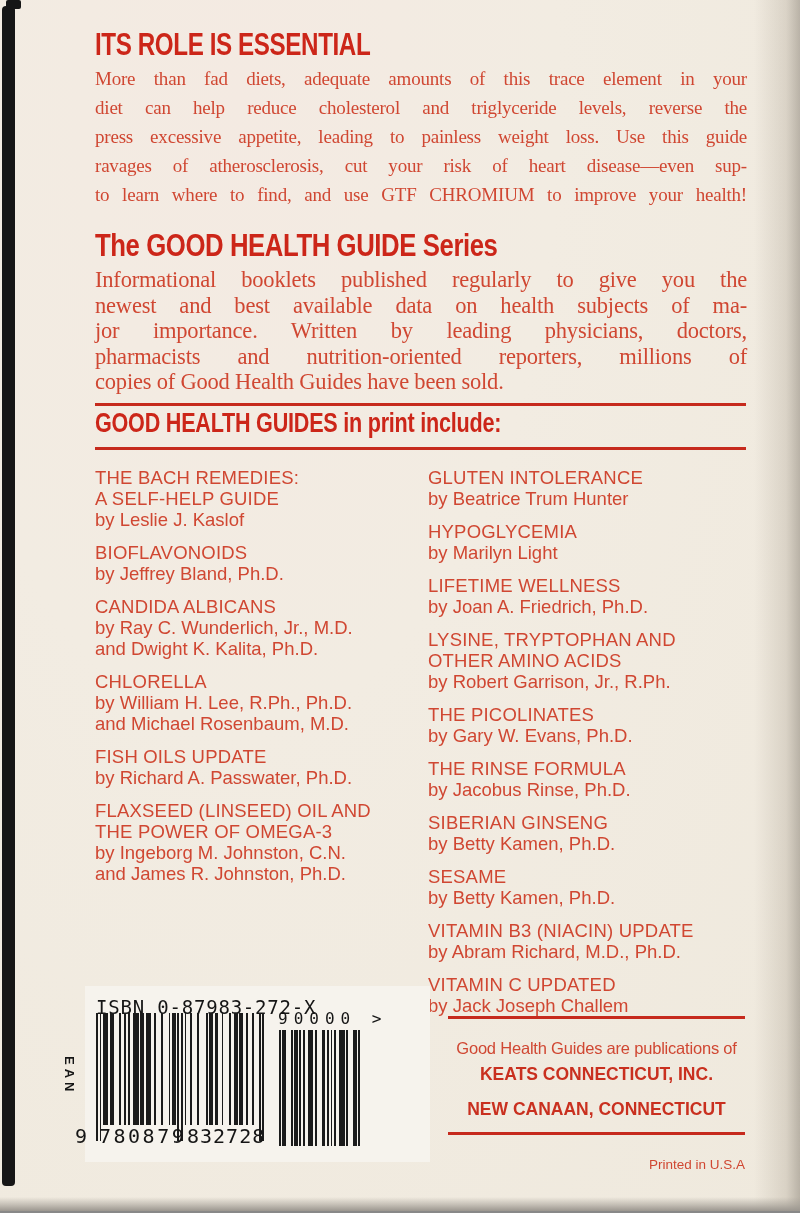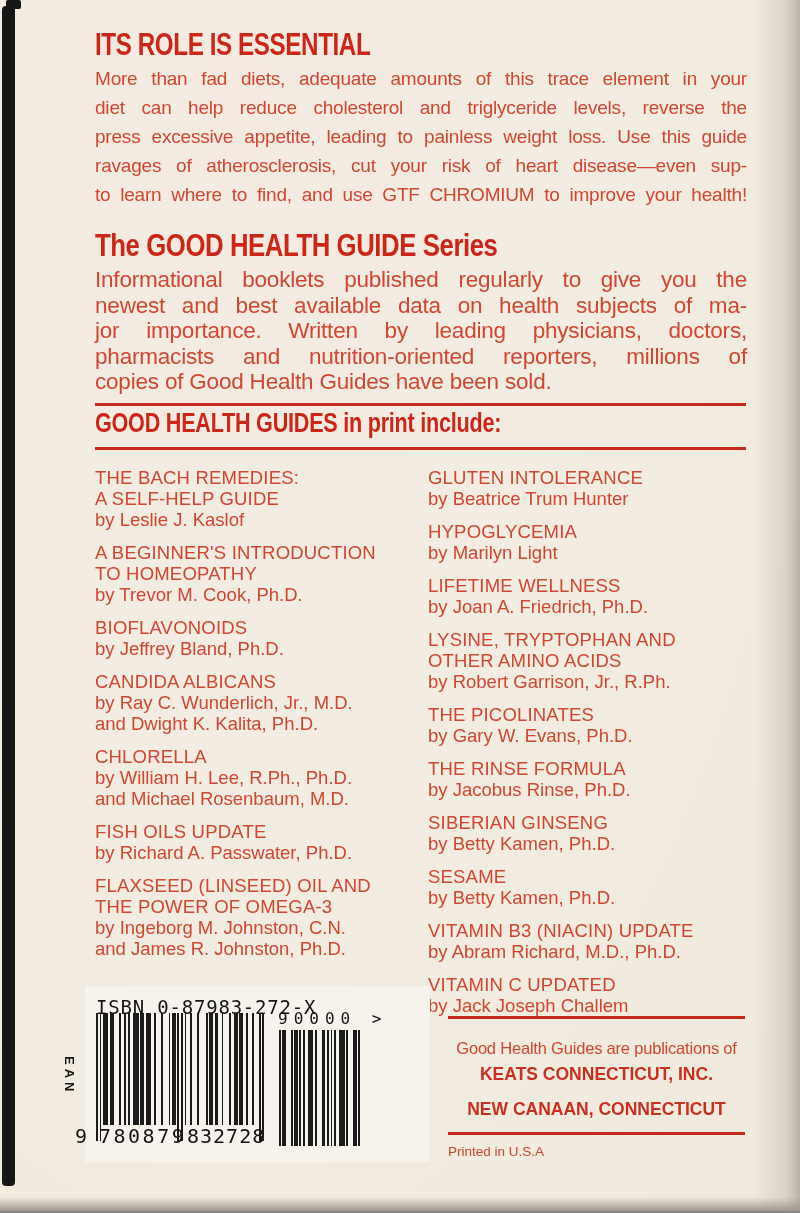--- a/index.html
+++ b/index.html
@@ -24,21 +24,21 @@
       letter-spacing:-0.5px;transform:scaleX(0.78);transform-origin:left top;white-space:nowrap;}
   .h2{position:absolute;left:95px;top:228px;margin:0;font-size:31px;font-weight:bold;color:var(--redH);
       letter-spacing:-0.5px;transform:scaleX(0.83);transform-origin:left top;white-space:nowrap;}
   .h3{position:absolute;left:95px;top:408px;margin:0;font-size:27px;font-weight:bold;color:var(--redH);
       letter-spacing:-0.3px;transform:scaleX(0.80);transform-origin:left top;white-space:nowrap;}
 
   
   .para{position:absolute;left:95px;width:652px;color:var(--redB);}
   #para1{top:64px;font-size:19px;line-height:29px;letter-spacing:-0.2px;}
   #para2{top:267px;font-size:22.5px;line-height:25.6px;letter-spacing:-0.2px;}
-  .pline{text-align:justify;text-align-last:justify;}
+  .pline{text-align:justify;text-align-last:justify;font-family:Liberation Serif, serif;}
   #para2 .pline:last-child{text-align-last:left;}
 
   .rule{position:absolute;left:95px;width:651px;height:3px;background:var(--rule);}
   #rule-top{top:403px;} #rule-bottom{top:447px;}
 
   
   .col{position:absolute;top:467px;color:var(--redB);font-size:18.5px;line-height:21px;}
   #col-left{left:95px;width:345px;}
   #col-right{left:428px;width:330px;}
   .entry{margin-bottom:12px;}
@@ -60,21 +60,21 @@
   .bc-ean{position:absolute;left:-29px;top:58px;width:44px;height:14px;transform:rotate(90deg);
     font-size:13px;font-weight:bold;letter-spacing:4px;color:#151515;}
 
   
   #publisher{position:absolute;left:448px;top:1016px;width:297px;color:var(--redB);}
   .pub-rule{height:3px;background:var(--rule);}
   .pub-line1{margin-top:20px;font-size:16.5px;text-align:center;white-space:nowrap;letter-spacing:-0.2px;}
   .pub-line2{margin-top:6px;font-size:17.5px;font-weight:bold;text-align:center;color:#c9301f;white-space:nowrap;}
   .pub-line3{margin-top:14px;font-size:17.5px;font-weight:bold;text-align:center;color:#c9301f;white-space:nowrap;}
   .pub-rule2{margin-top:12px;height:3px;background:var(--rule);}
-  .printed{margin-top:9px;font-size:13.5px;text-align:left;}
+  .printed{margin-top:22px;font-size:13.5px;text-align:right;}
 </style>
 </head>
 <body>
 
 <div class="page">
   <div class="edge-left"></div>
   <div class="edge-notch"></div>
   <div class="shadow-right"></div>
 
   <h1 class="h1">ITS ROLE IS ESSENTIAL</h1>
@@ -97,25 +97,20 @@
 
   <div class="rule" id="rule-top"></div>
   <h3 class="h3">GOOD HEALTH GUIDES in print include:</h3>
   <div class="rule" id="rule-bottom"></div>
 
   <div class="col" id="col-left">
       <div class="entry">
         <div class="t">THE BACH REMEDIES:</div>
         <div class="t">A SELF-HELP GUIDE</div>
         <div class="a">by Leslie J. Kaslof</div>
-      </div>
-      <div class="entry">
-        <div class="t">A BEGINNER'S INTRODUCTION</div>
-        <div class="t">TO HOMEOPATHY</div>
-        <div class="a">by Trevor M. Cook, Ph.D.</div>
       </div>
       <div class="entry">
         <div class="t">BIOFLAVONOIDS</div>
         <div class="a">by Jeffrey Bland, Ph.D.</div>
       </div>
       <div class="entry">
         <div class="t">CANDIDA ALBICANS</div>
         <div class="a">by Ray C. Wunderlich, Jr., M.D.</div>
         <div class="a">and Dwight K. Kalita, Ph.D.</div>
       </div>

